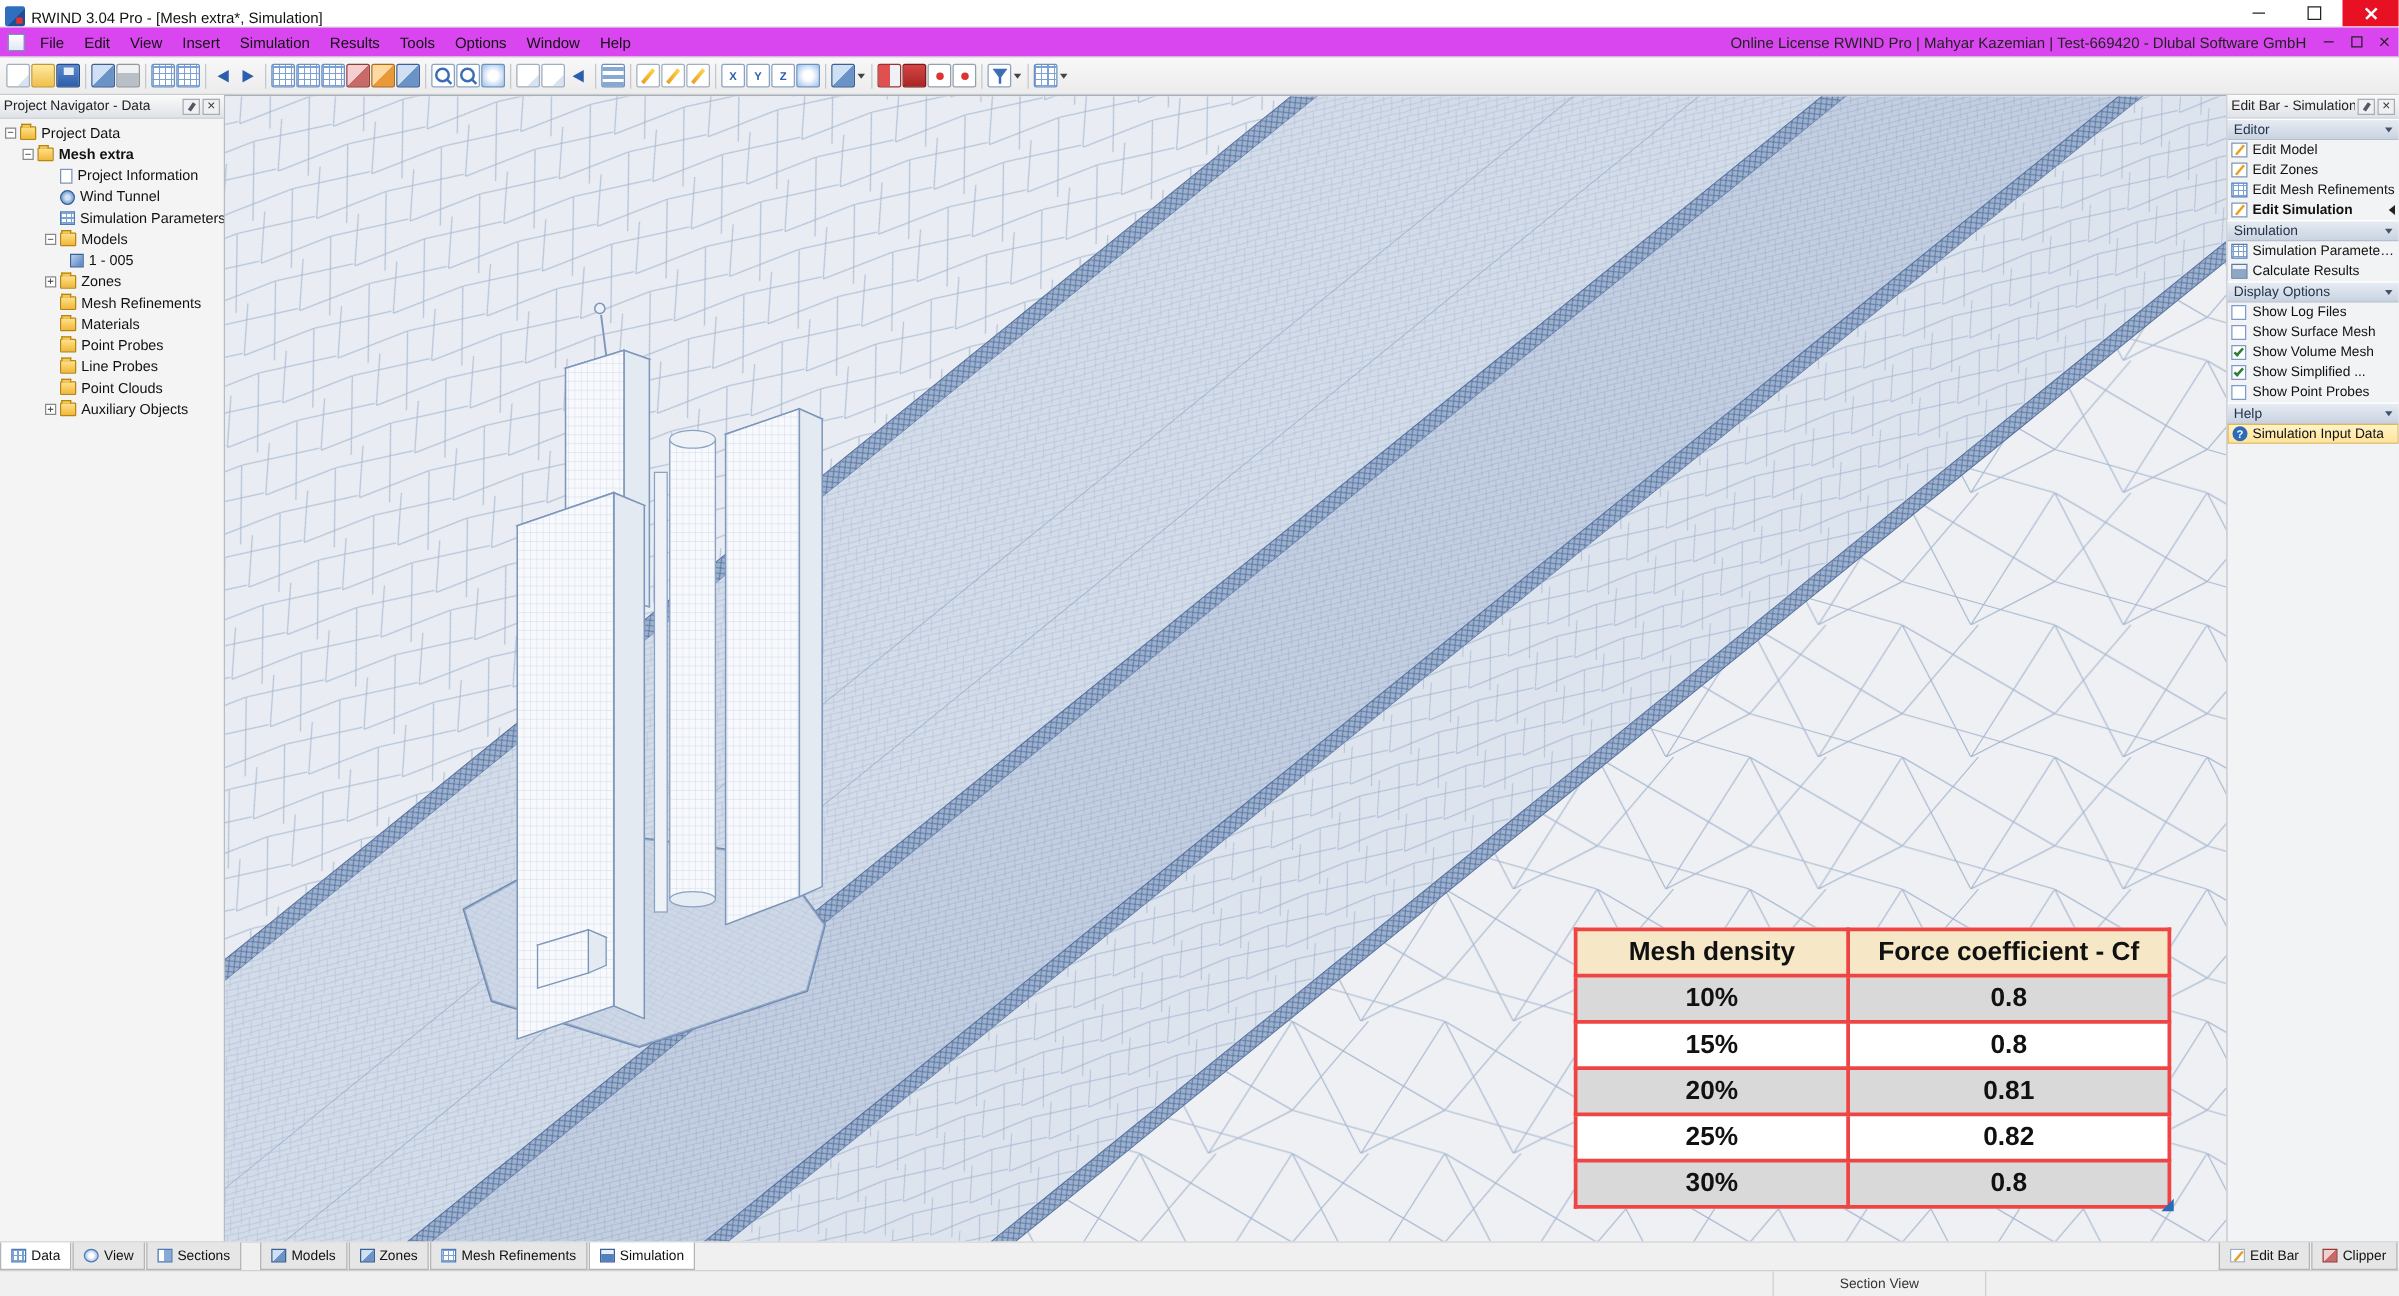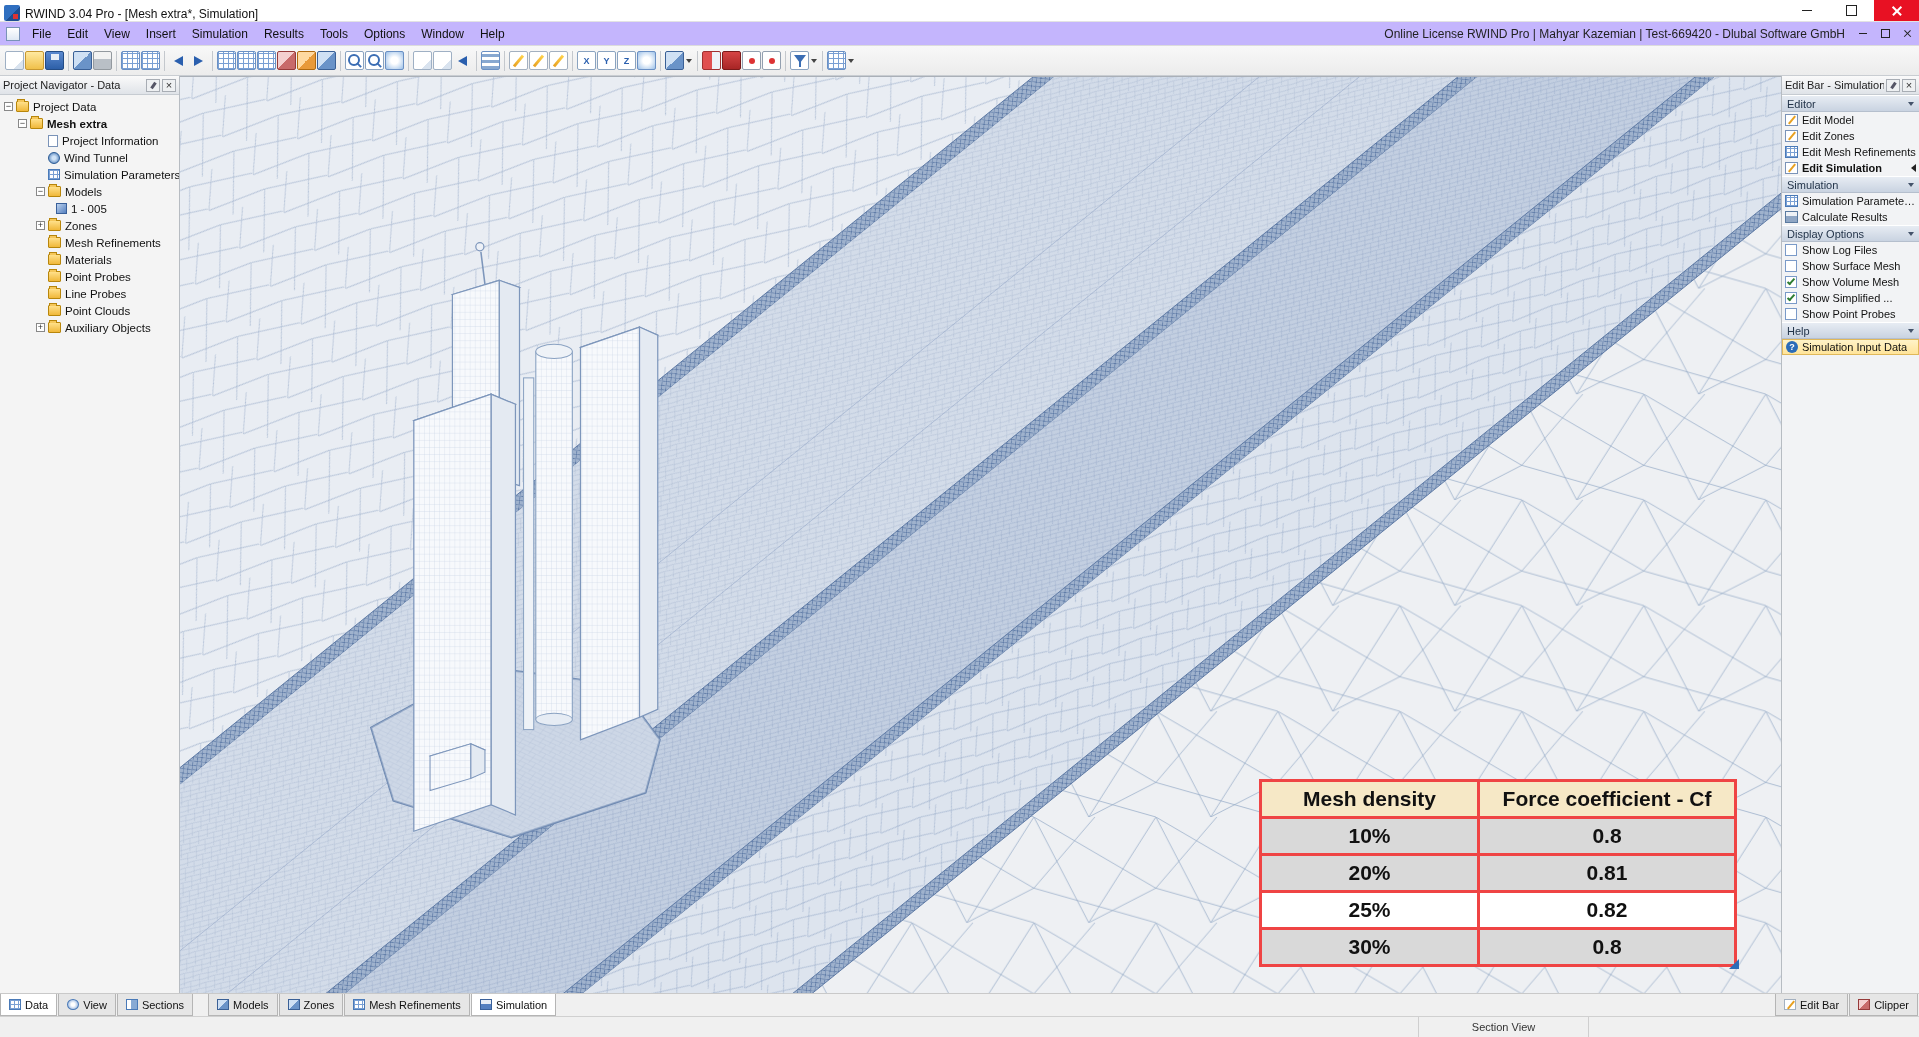--- a/index.html
+++ b/index.html
@@ -14,21 +14,21 @@
   .tb-spacer{flex:1}
   .wbtn{width:45px;height:21px;display:flex;align-items:center;justify-content:center;position:relative}
   .wbtn-min::before{content:"";width:10px;border-top:1px solid #222}
   .wbtn-max::before{content:"";width:9px;height:9px;border:1px solid #222}
   .wbtn-close{background:#e81123}
   .wbtn-close::before,.wbtn-close::after{content:"";position:absolute;width:12px;height:1.6px;background:#fff}
   .wbtn-close::before{transform:rotate(45deg)}
   .wbtn-close::after{transform:rotate(-45deg)}
 
   
-  .menubar{height:24px;background:#c4b5fd;display:flex;align-items:center;border-bottom:1px solid #dcdcdc;padding-left:2px}
+  .menubar{height:24px;background:#d946ef;display:flex;align-items:center;border-bottom:1px solid #dcdcdc;padding-left:2px}
   .mdi-icon{width:14px;height:14px;margin:0 4px;background:linear-gradient(#fff,#dfe8f4);border:1px solid #7a93b8;flex:none}
   .menu-item{padding:0 8px;height:22px;display:flex;align-items:center;cursor:default}
   .license{font-size:12px;color:#222;white-space:nowrap;margin-right:8px}
   .mdibtn{width:20px;height:16px;display:flex;align-items:center;justify-content:center;position:relative;margin-right:2px;border:1px solid transparent}
   .mdibtn-min::before{content:"";width:8px;border-top:1px solid #222}
   .mdibtn-rest::before{content:"";width:7px;height:7px;border:1px solid #222}
   .mdibtn-close::before,.mdibtn-close::after{content:"";position:absolute;width:9px;height:1.4px;background:#222}
   .mdibtn-close::before{transform:rotate(45deg)}
   .mdibtn-close::after{transform:rotate(-45deg)}
 
@@ -405,20 +405,24 @@
     <table class="rtable">
       <tbody>
         <tr>
           <td class="th c0">Mesh density</td>
           <td class="th">Force coefficient - Cf</td>
         </tr>
         <tr class="odd">
           <td class="c0">10%</td>
           <td>0.8</td>
         </tr>
+        <tr class="even">
+          <td class="c0">15%</td>
+          <td>0.8</td>
+        </tr>
         <tr class="odd">
           <td class="c0">20%</td>
           <td>0.81</td>
         </tr>
         <tr class="even">
           <td class="c0">25%</td>
           <td>0.82</td>
         </tr>
         <tr class="odd">
           <td class="c0">30%</td>

